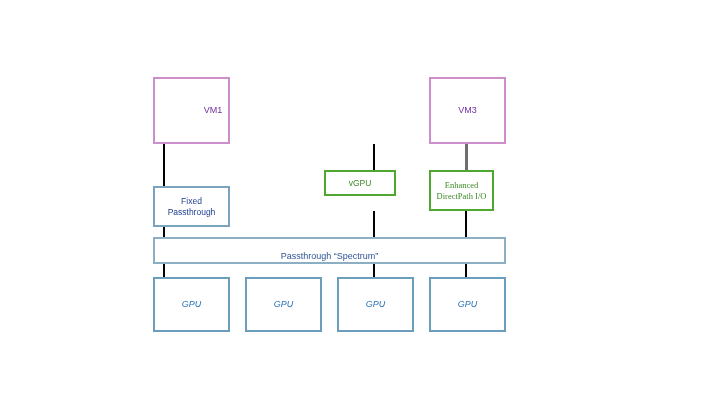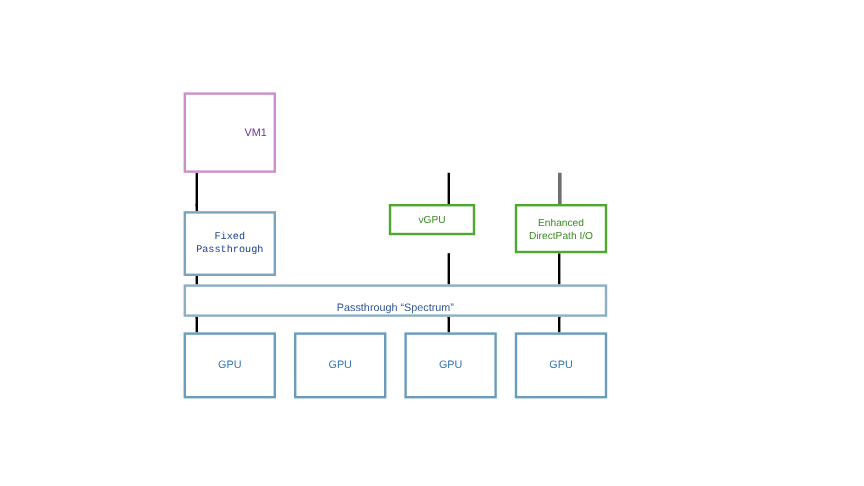--- a/index.html
+++ b/index.html
@@ -41,20 +41,21 @@
   }
   .green-box {
     border: 2px solid #4ea72e;
     color: #3d8b27;
     font-size: 8.5px;
   }
   .gpu-box {
     border: 2px solid #6a9cbb;
     color: #2e75b6;
     font-size: 9px;
+    font-style: italic;
   }
   .spectrum-box {
     border: 2px solid #8cafc4;
     color: #2f5496;
     font-size: 9px;
     align-items: flex-end;
   }
   .connector {
     position: absolute;
     background: #000000;
@@ -82,29 +83,32 @@
   <div class="connector" style="left:373px; top:238px; width:2px; height:27px;"></div>
   <div class="connector" style="left:465px; top:238px; width:2px; height:27px;"></div>
 
   <div class="connector" style="left:163px; top:264px; width:2px; height:17px;"></div>
   <div class="connector" style="left:373px; top:264px; width:2px; height:17px;"></div>
   <div class="connector" style="left:465px; top:264px; width:2px; height:17px;"></div>
 
   <div class="box vm-box" style="left:153px; top:77px; width:77px; height:67px;padding-left:43px;">
     <span class="box-label">VM1</span>
   </div>
+  <div class="box vm-box" style="left:429px; top:77px; width:77px; height:67px;">
+    <span class="box-label">VM3</span>
+  </div>
 
-  <div class="box blue-box" style="left:153px; top:176px; width:77px; height:54px;font-family:Liberation Mono, monospace;">
+  <div class="box blue-box" style="left:153px; top:186px; width:77px; height:41px;">
     <span class="box-label">Fixed
 Passthrough</span>
   </div>
   <div class="box green-box" style="left:324px; top:170px; width:72px; height:26px;">
     <span class="box-label">vGPU</span>
   </div>
-  <div class="box green-box" style="left:429px; top:170px; width:77px; height:41px;">
+  <div class="box green-box" style="left:429px; top:170px; width:65px; height:41px;font-family:Liberation Serif, serif;">
     <span class="box-label">Enhanced
 DirectPath I/O</span>
   </div>
 
   <div class="box spectrum-box" style="left:153px; top:237px; width:353px; height:27px;">
     <span class="box-label">Passthrough “Spectrum”</span>
   </div>
 
   <div class="box gpu-box" style="left:153px; top:277px; width:77px; height:55px;">
     <span class="box-label">GPU</span>

